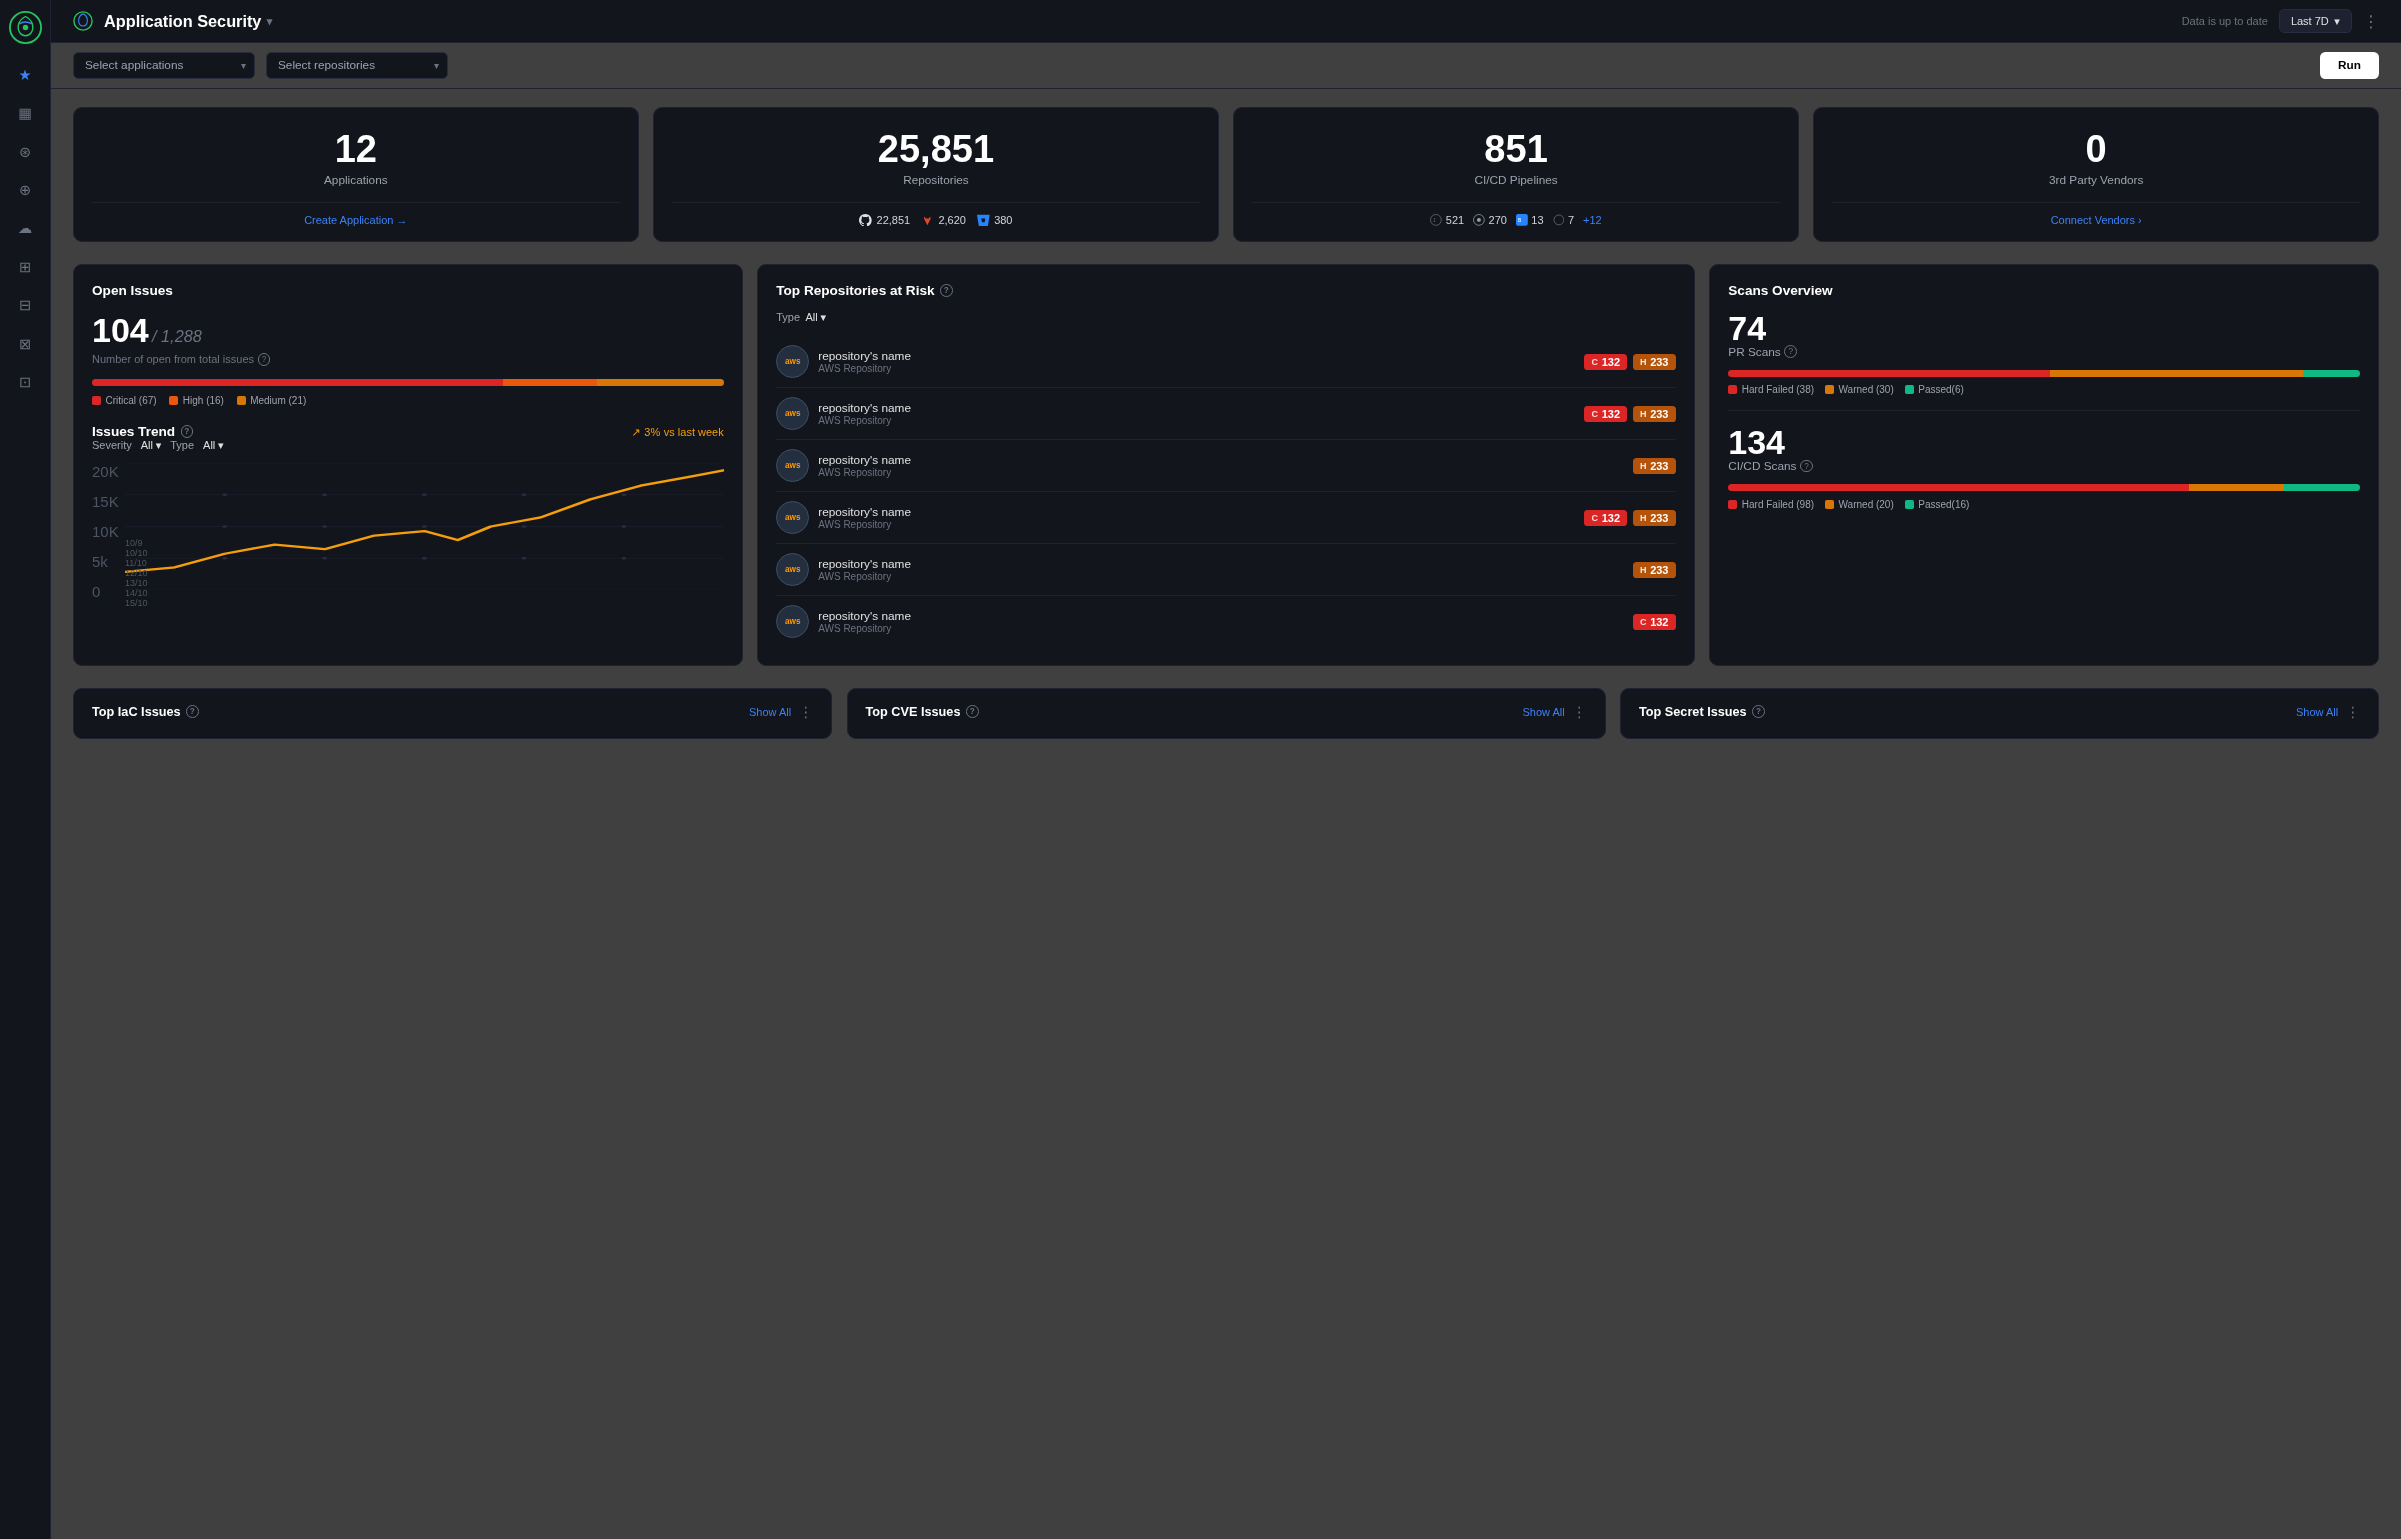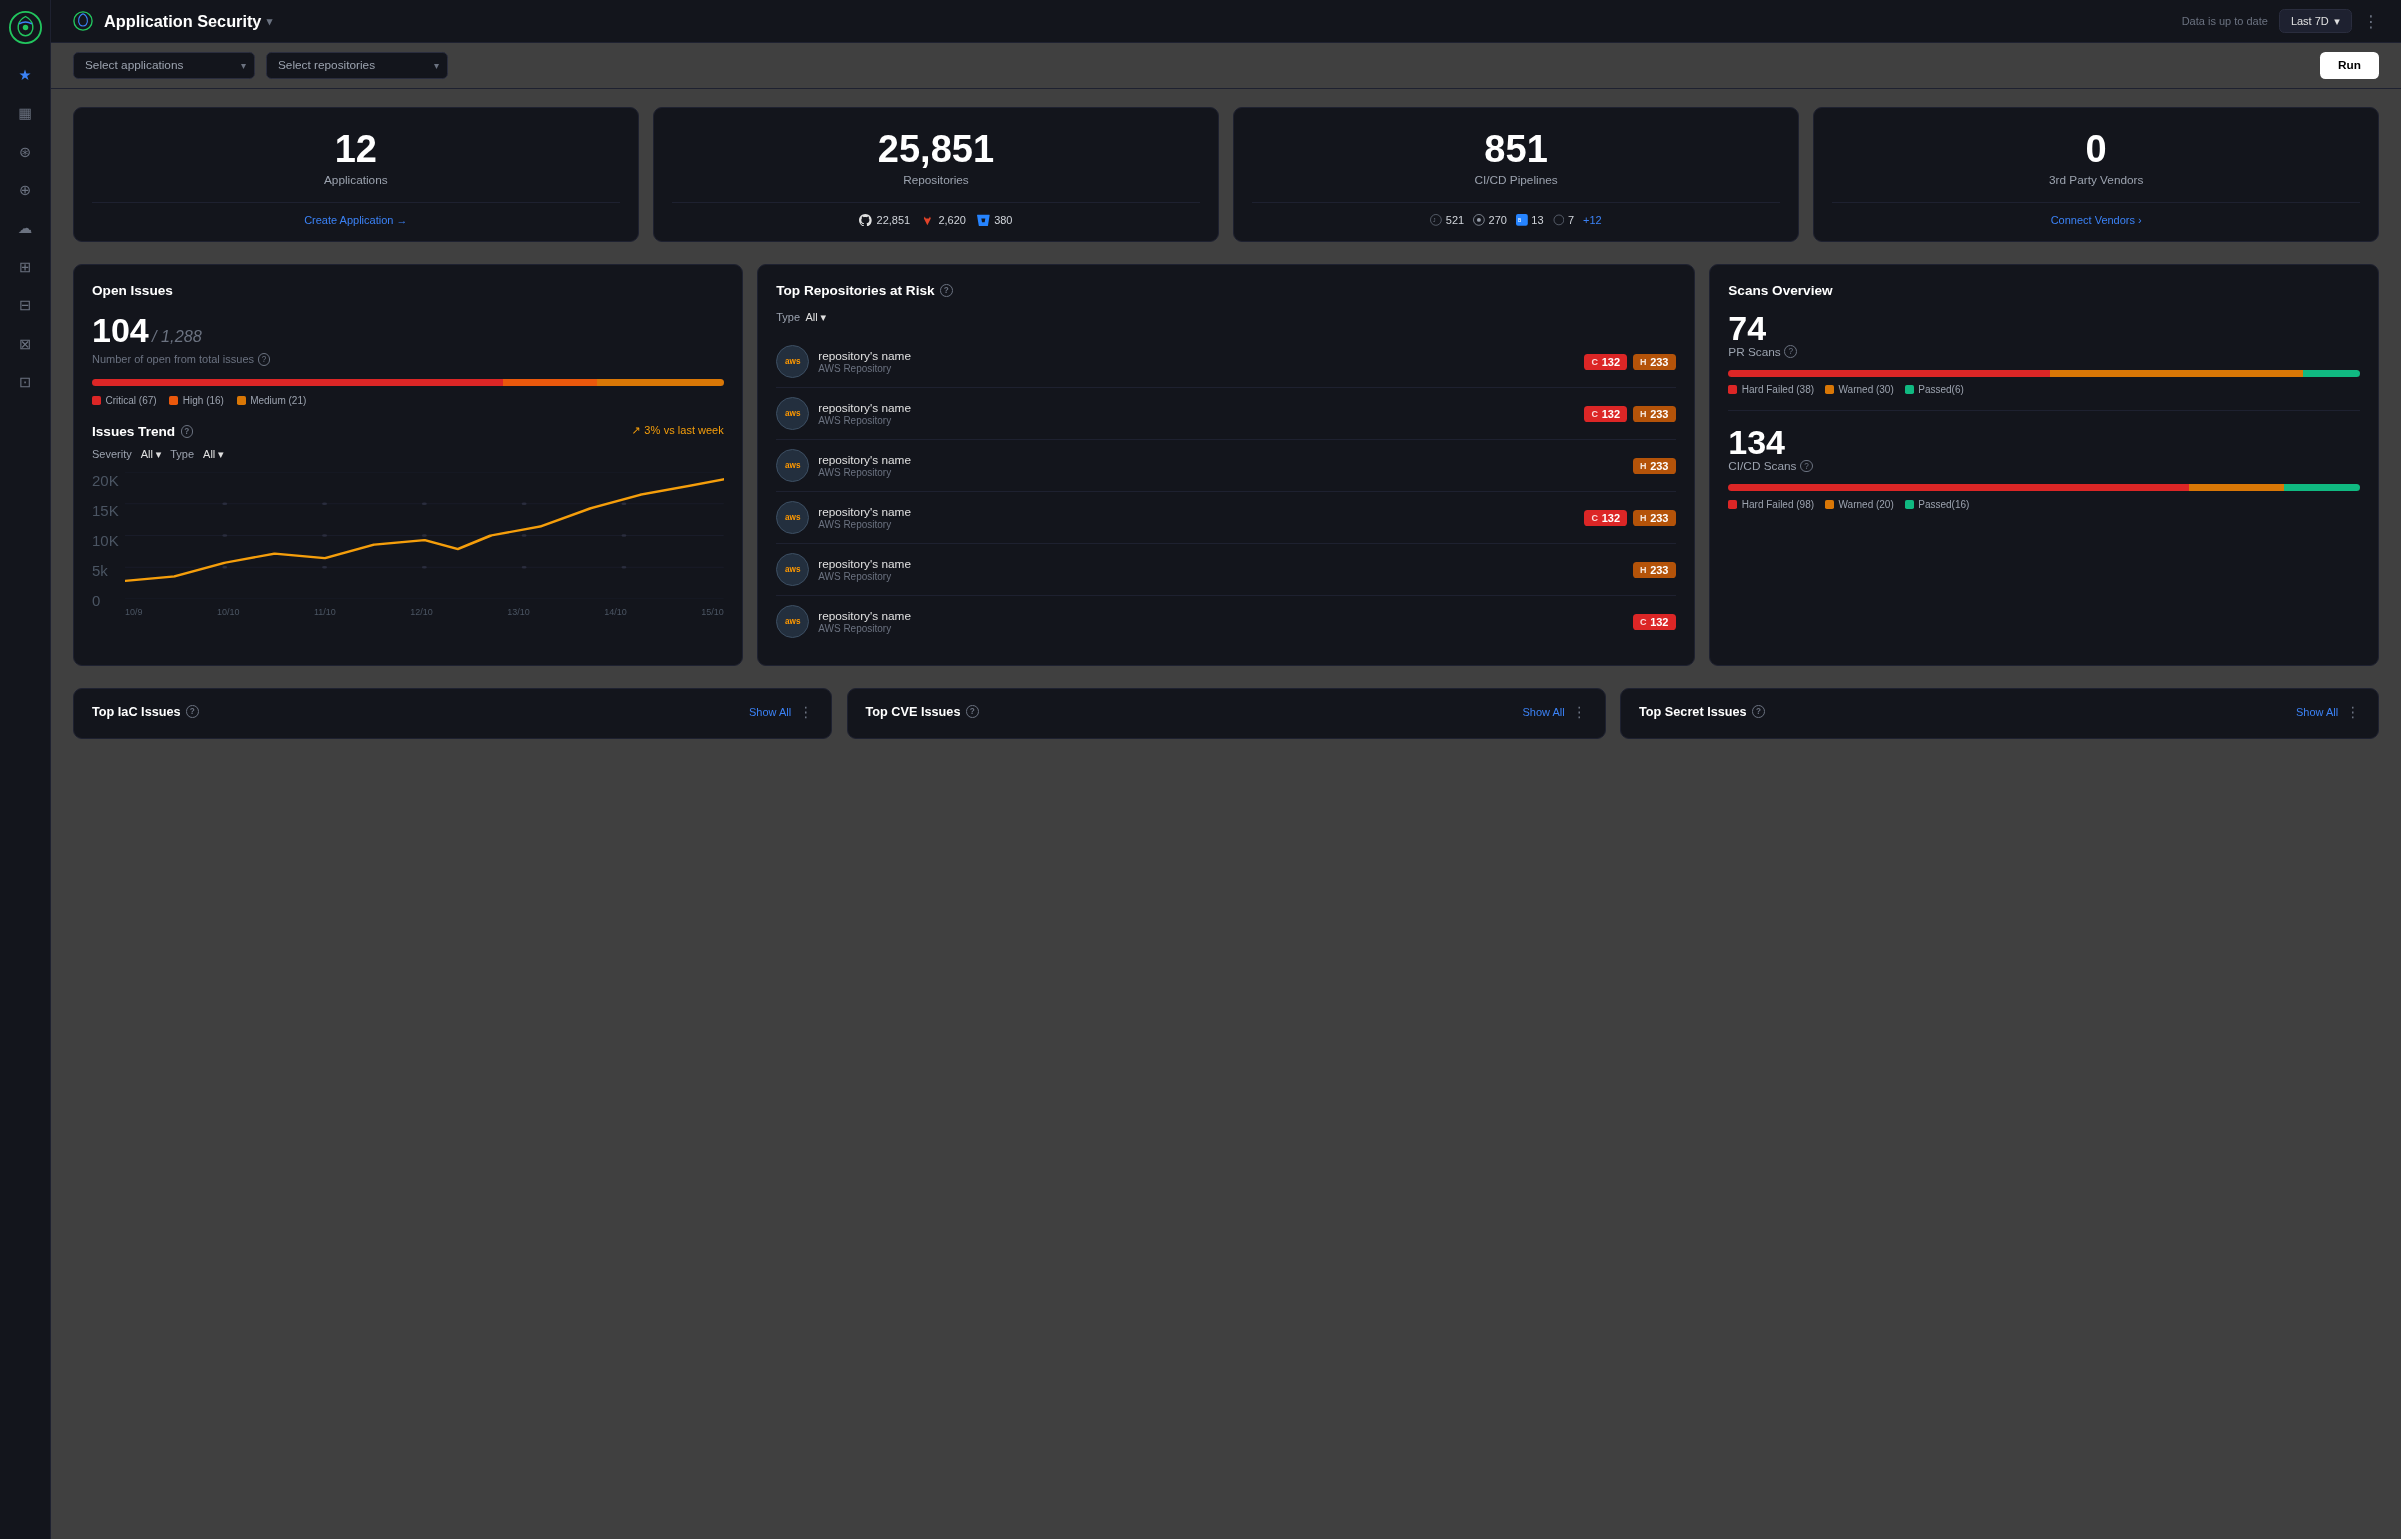--- a/index.html
+++ b/index.html
@@ -306,23 +306,22 @@
     .legend-dot {
       width: 9px;
       height: 9px;
       border-radius: 1.8px;
       flex-shrink: 0;
     }
 
     
     .trend-header {
       display: flex;
-      align-items: flex-start;
+      align-items: flex-end;
       justify-content: space-between;
-      margin-bottom: 9px;
     }
     .trend-badge {
       display: flex;
       align-items: center;
       gap: 3.6px;
       color: #f59e0b;
       font-size: 11px;
     }
     .trend-filters {
       display: flex;
@@ -367,20 +366,21 @@
     }
     .chart-xaxis {
       position: absolute;
       left: 33px;
       right: 0;
       bottom: 0;
       display: flex;
       justify-content: space-between;
       font-size: 9px;
       color: #4b5563;
+      flex-direction: column;
     }
 
     
     .repo-type-filter {
       display: flex;
       align-items: center;
       gap: 5.4px;
       margin-bottom: 12.7px;
     }
     .repo-type-label {

